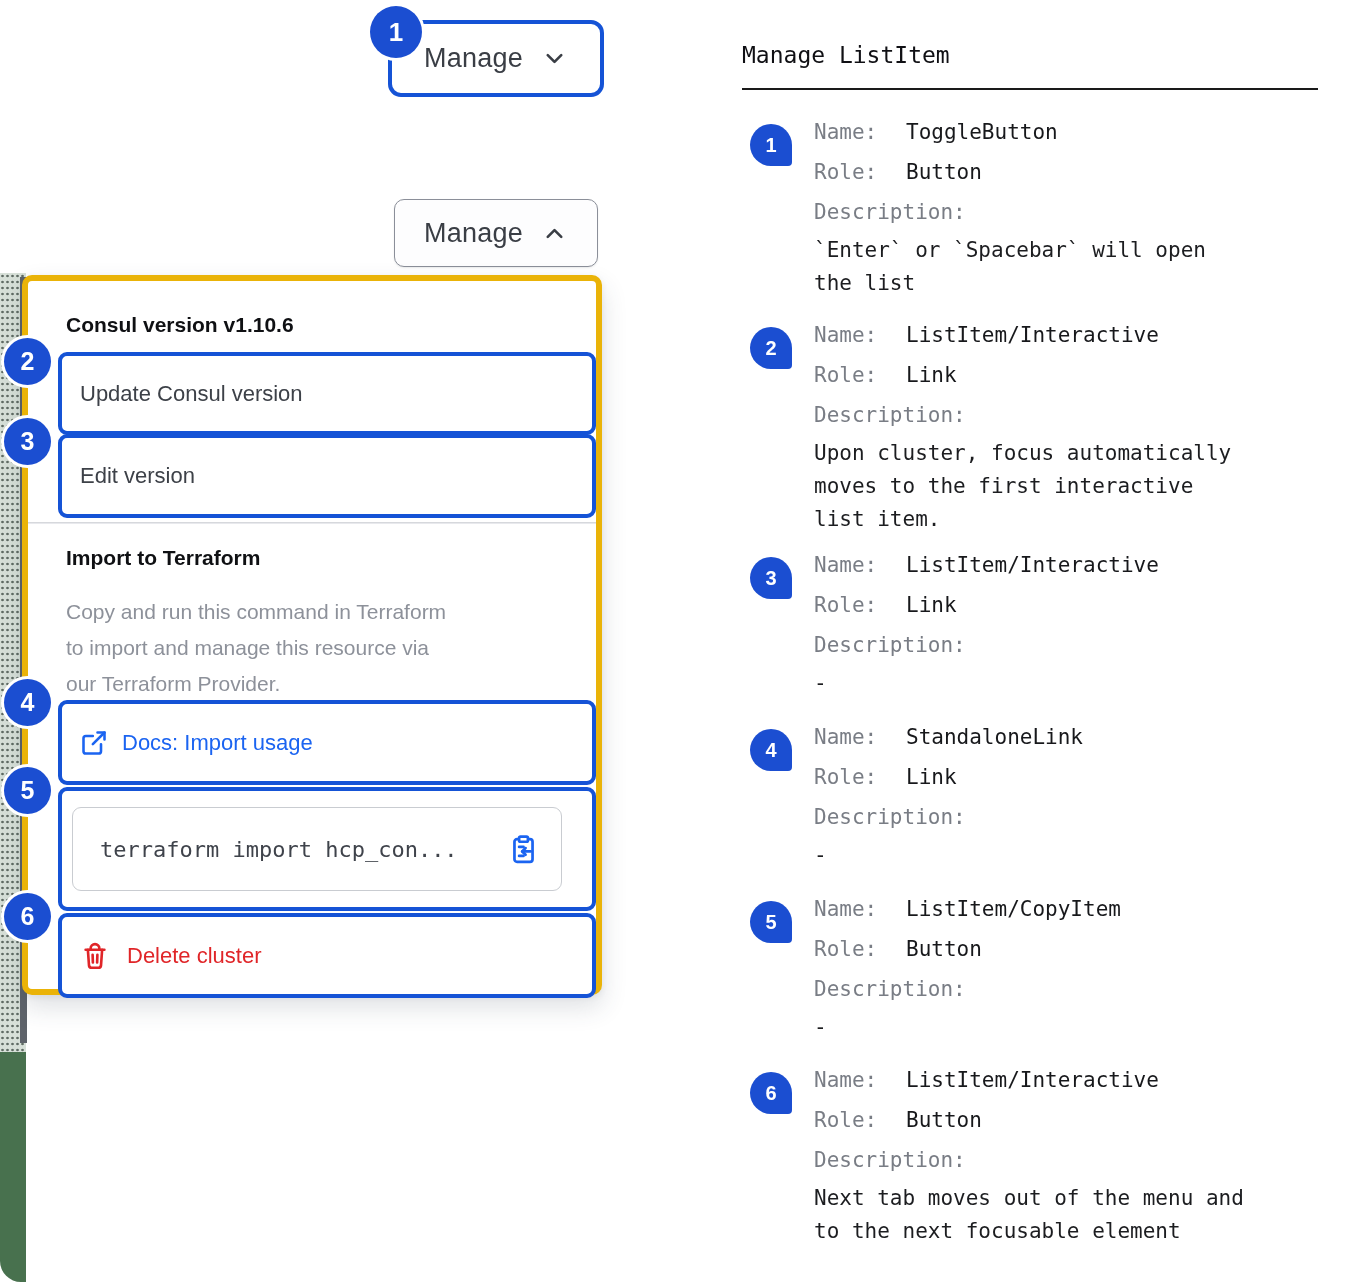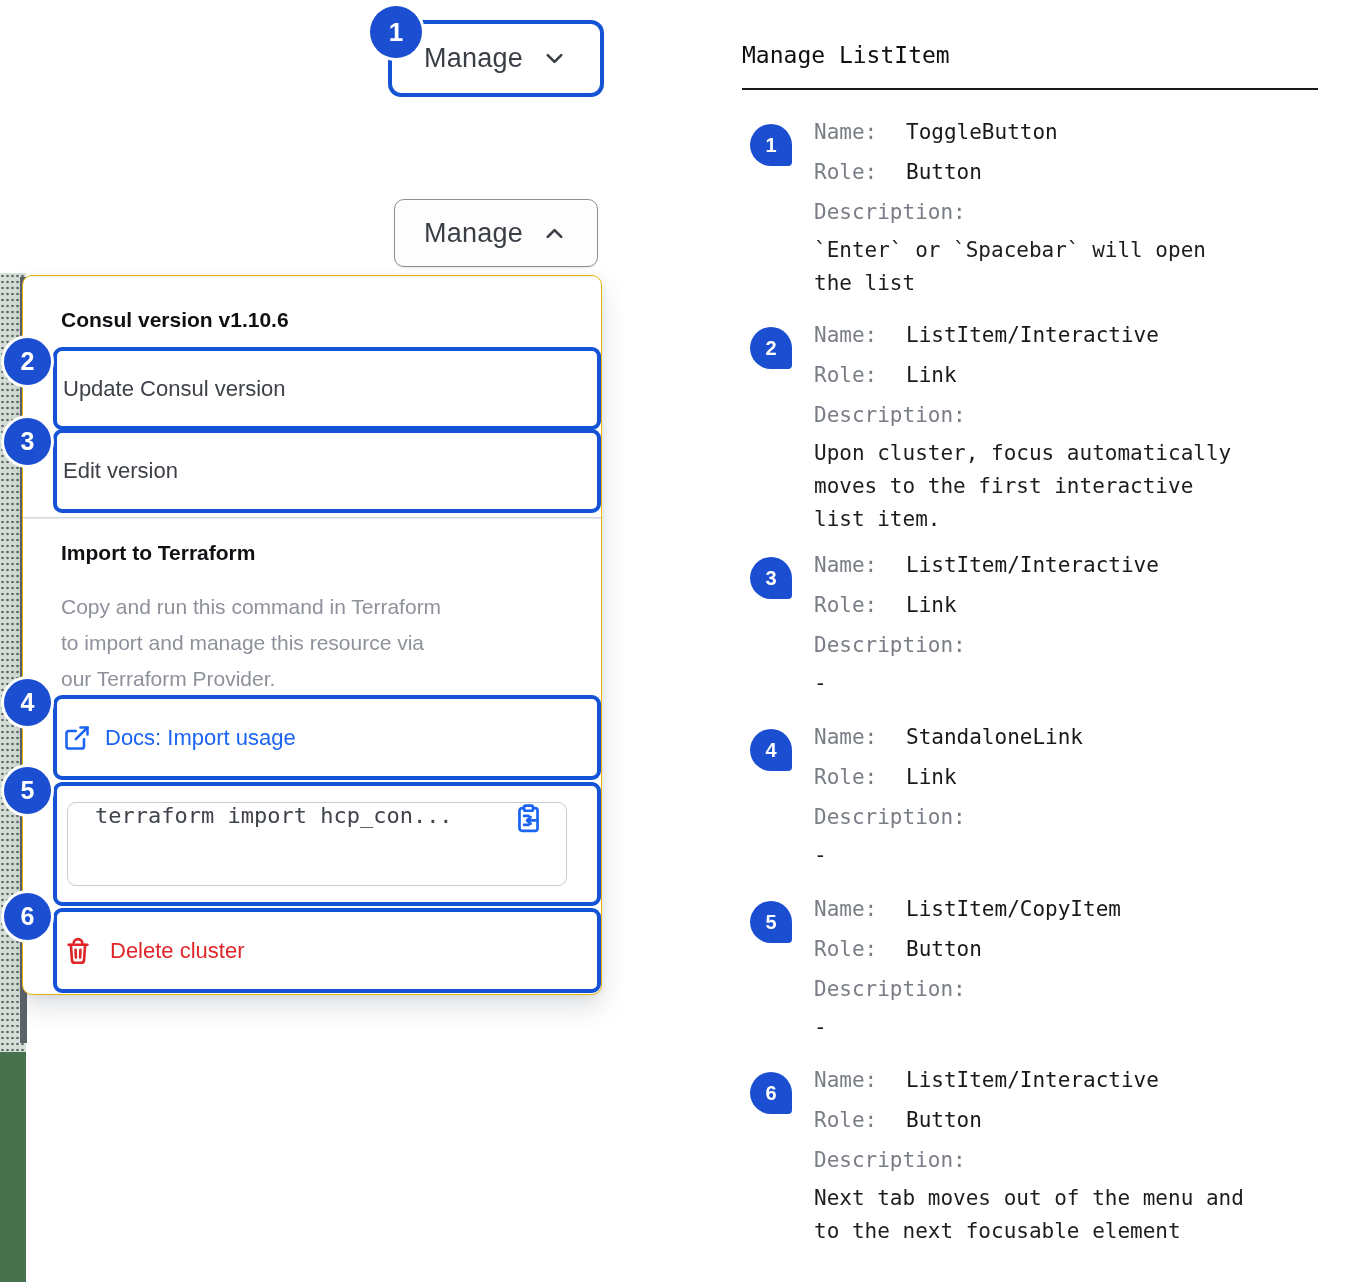--- a/index.html
+++ b/index.html
@@ -1,20 +1,21 @@
 <!DOCTYPE html>
 <html><head>
 <meta charset="utf-8">
 <style>
   * { margin:0; padding:0; box-sizing:border-box; }
   html,body { background:#ffffff; }
   .stage {
     position:relative; width:1361px; height:1282px; overflow:hidden;
     background:#ffffff;
     font-family:"Liberation Sans", sans-serif;
+    border-radius:21px;
   }
 
   
   .strip-green { position:absolute; left:0; top:273px; width:26px; height:1009px; background:#48714e; }
   .strip-dither {
     position:absolute; left:0; top:273px; width:26px; height:779px;
     background-color:rgba(255,255,255,0.78);
     background-image:radial-gradient(rgba(75,88,80,0.85) 1px, transparent 1.3px);
     background-size:5px 6px;
   }
@@ -46,52 +47,52 @@
   .badge-1 { left:370px; top:6px; width:52px; height:52px; font-size:26px; }
   .badge-2 { left:4px;  top:338px; }
   .badge-3 { left:4px;  top:418px; }
   .badge-4 { left:4px;  top:679px; }
   .badge-5 { left:4px;  top:767px; }
   .badge-6 { left:4px;  top:893px; }
 
   
   .panel {
     position:absolute; left:22px; top:275px; width:580px; height:720px;
-    background:#ffffff; border:1px solid #eab308; border-radius:10px;
+    background:#ffffff; border:6px solid #eab308; border-radius:10px;
     box-shadow:0 12px 26px rgba(50,60,80,0.16), 0 2px 6px rgba(50,60,80,0.08);
   }
   .menu-header {
     position:absolute; left:38px; font-size:21px; font-weight:bold; color:#0f1013;
   }
   .menu-desc {
     position:absolute; left:38px; top:313px; width:520px;
     font-size:21px; line-height:36px; color:#8d919a; white-space:pre-line;
   }
   .menu-sep { position:absolute; left:0; right:0; top:241px; border-top:1px solid #d6d8dc; box-shadow:0 1px 0 rgba(230,231,235,0.9); }
 
   .focus-box {
     position:absolute; left:30px; right:0;
     border:4px solid #1553d6; border-radius:9px; background:#ffffff;
-    display:flex; align-items:center; padding-left:6px;
+    display:flex; align-items:center; padding-left:18px;
     cursor:pointer;
   }
   .fb-update { top:71px;  height:83px; }
   .fb-edit   { top:153px; height:84px; }
   .fb-docs   { top:419px; height:85px; }
   .fb-code   { top:506px; height:124px; padding:0; }
   .fb-delete { top:632px; height:85px; }
 
   .menu-item-label { font-size:22px; color:#3d4148; }
   .docs-label { font-size:22px; font-weight:500; color:#1b64f1; margin-left:14px; }
   .delete-label { font-size:22px; font-weight:500; color:#e02528; margin-left:17px; }
 
   .code-field {
     position:absolute; left:10px; right:30px; top:16px; bottom:16px;
     border:1.5px solid #c9ccd1; border-radius:9px; background:#ffffff;
-    display:flex; padding:0 22px 0 27px;
+    display:flex; align-items:center; padding:0 22px 0 27px;
   }
   .code-text {
     font-family:"DejaVu Sans Mono","Liberation Mono",monospace;
     font-size:22px; color:#3f434b; white-space:nowrap;
   }
   .icon { flex:0 0 auto; display:block; }
   .copy-icon { margin-left:auto; }
 
   
   .rc {

